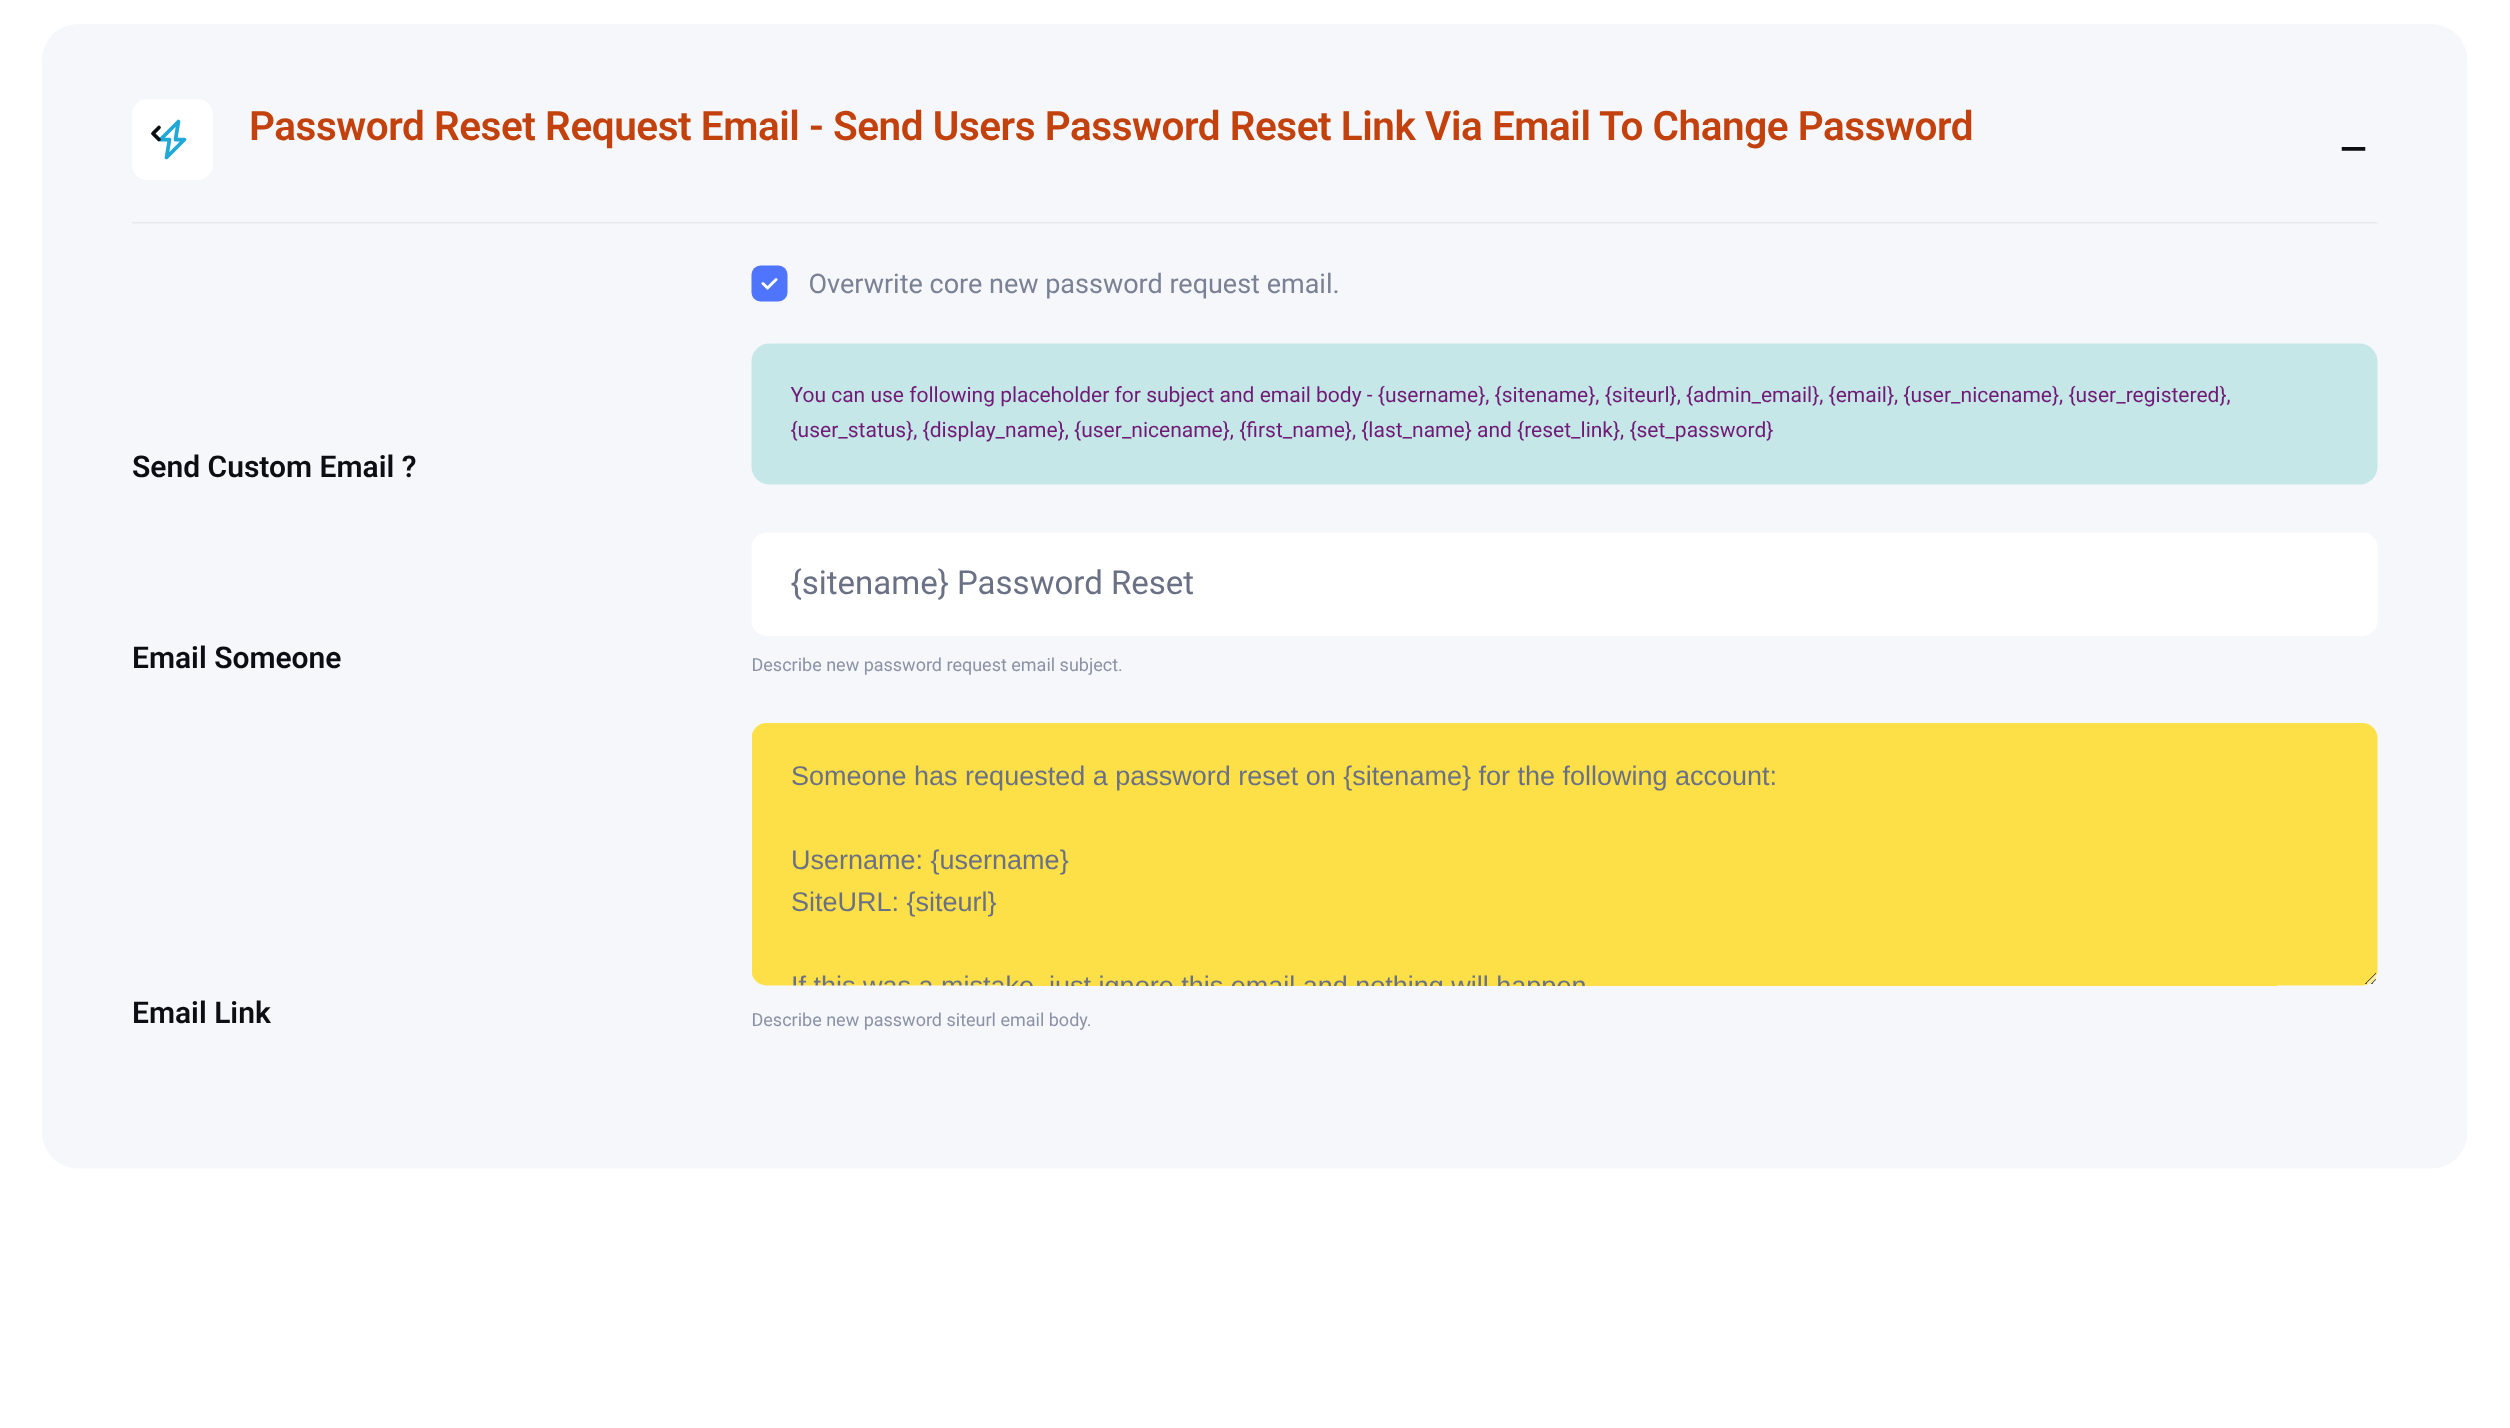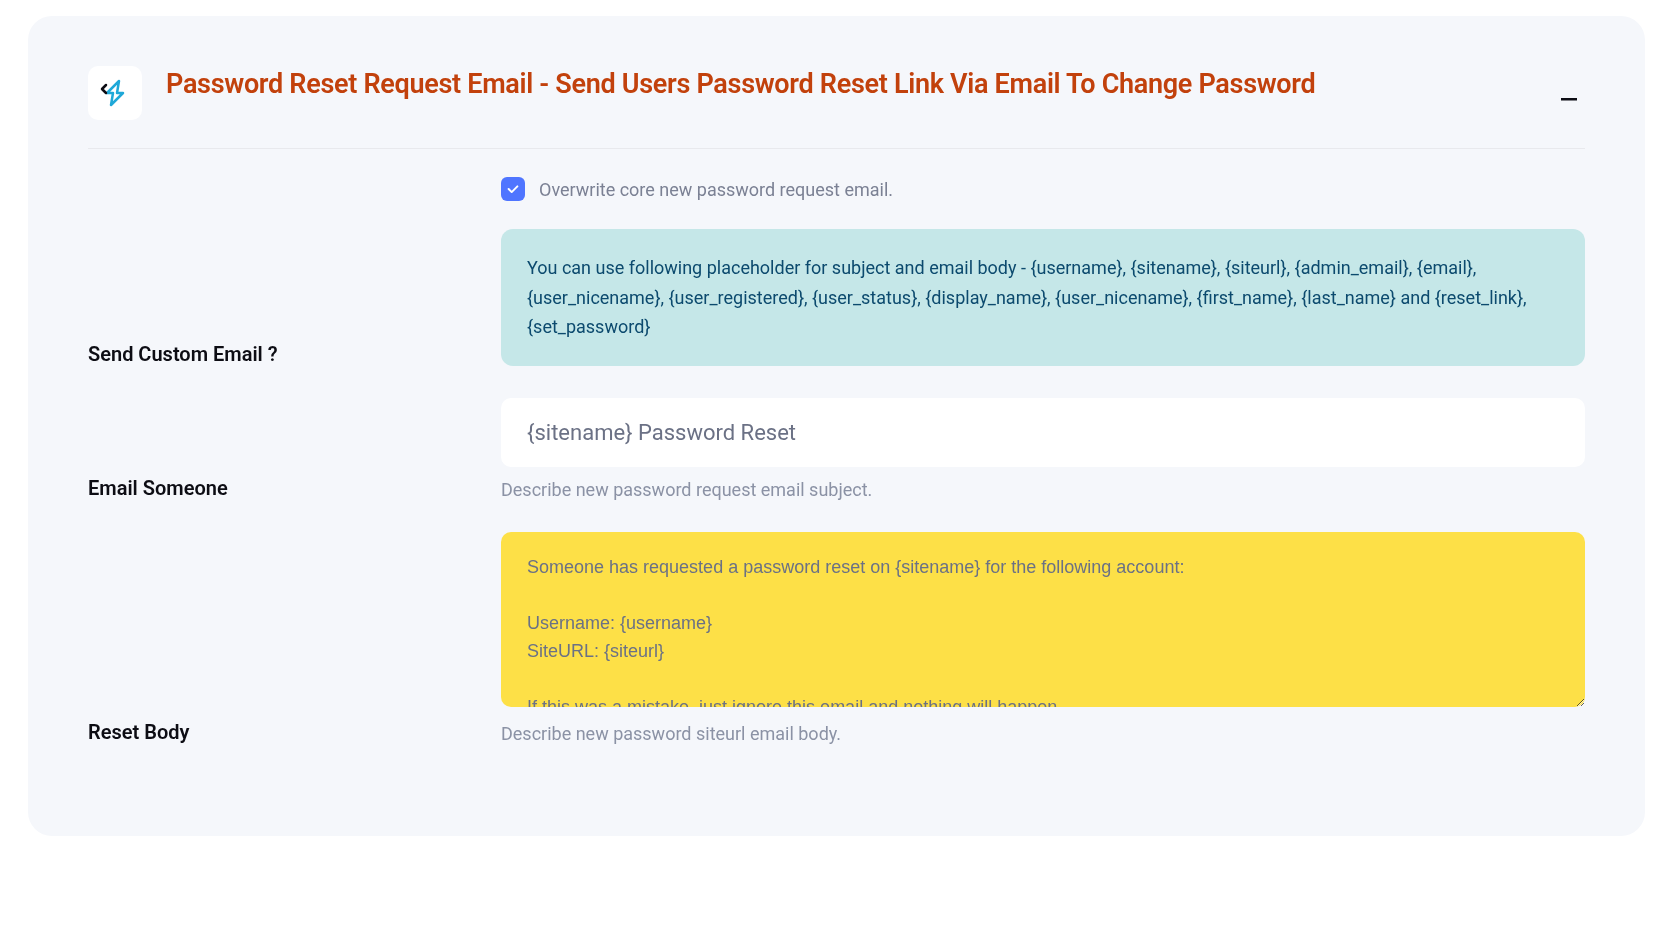--- a/index.html
+++ b/index.html
@@ -92,37 +92,37 @@
       height: 14px;
     }
     .checkbox-label {
       font-size: 18px;
       color: #7b8194;
     }
     .info-box {
       background: #c5e7e8;
       border-radius: 12px;
       padding: 24px 26px;
-      font-size: 18px;
-      color: #0c4a6e;
+      font-size: 14px;
+      color: #701a75;
       line-height: 1.65;
     }
     .text-input {
       width: 100%;
       background: #ffffff;
       border: none;
       border-radius: 10px;
       padding: 22px 26px;
       font-size: 22px;
       color: #6b7185;
       font-family: inherit;
       outline: none;
     }
     .help-text {
-      font-size: 18px;
+      font-size: 12px;
       color: #8b92a5;
       margin-top: 12px;
     }
     .textarea {
       width: 100%;
       background: #fde047;
       border: none;
       border-radius: 10px;
       padding: 22px 26px;
       font-size: 18px;
@@ -170,21 +170,21 @@
 
   <div class="form-row">
     <div class="form-label">Email Someone</div>
     <div class="form-control">
       <input type="text" class="text-input" value="{sitename} Password Reset" style="">
       <div class="help-text">Describe new password request email subject.</div>
     </div>
   </div>
 
   <div class="form-row">
-    <div class="form-label">Reset Body</div>
+    <div class="form-label">Email Link</div>
     <div class="form-control">
       <textarea class="textarea" style="">Someone has requested a password reset on {sitename} for the following account:
 
 Username: {username}
 SiteURL: {siteurl}
 
 If this was a mistake, just ignore this email and nothing will happen.</textarea>
       <div class="help-text">Describe new password siteurl email body.</div>
     </div>
   </div>

